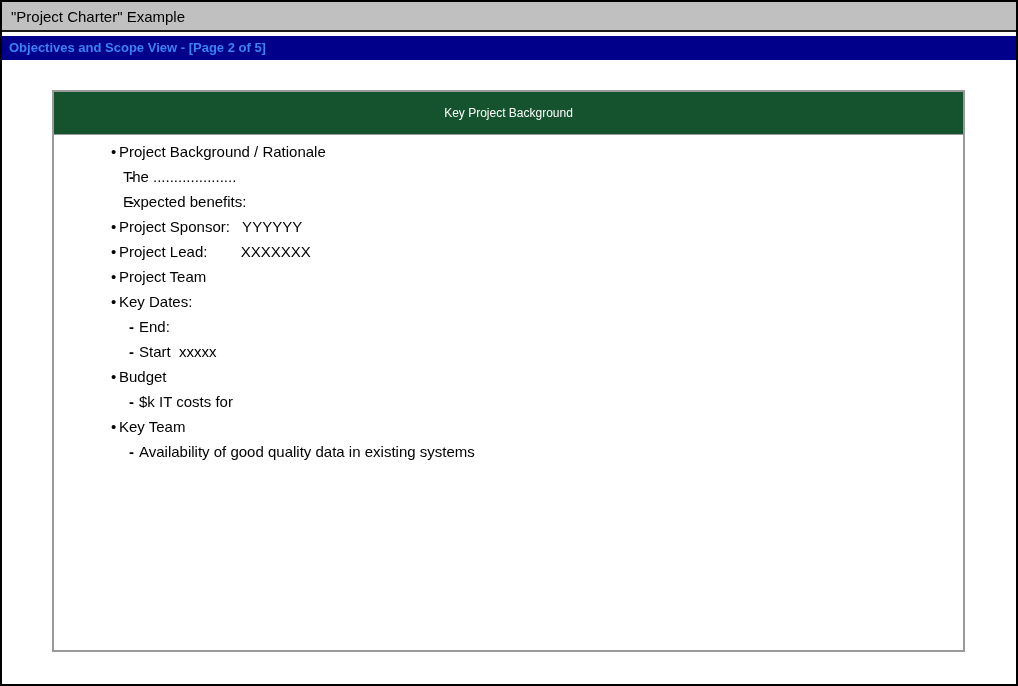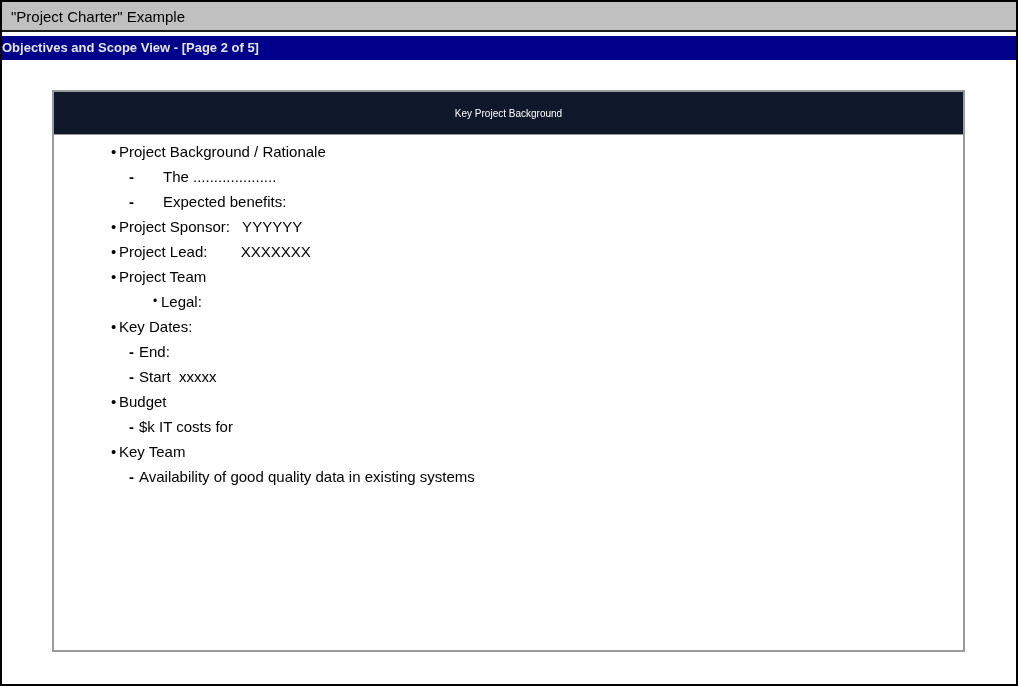--- a/index.html
+++ b/index.html
@@ -29,41 +29,42 @@
     padding-left: 9px;
   }
 
   
   .subbar {
     position: absolute;
     left: 0; top: 34px;
     width: 100%;
     height: 24px;
     background: #00008b;
-    color: #e5e5e5;
+    color: #3b82f6;
     font-weight: bold;
     font-size: 13px;
     line-height: 24px;
+    padding-left: 7px;
   }
 
   
   .contentbox {
     position: absolute;
     left: 50px; top: 88px;
     width: 913px;
     height: 562px;
     border: 2px solid #9a9a9a;
     background: #ffffff;
   }
   .contentbox-header {
     height: 43px;
-    background: #0f172a;
+    background: #14532d;
     border-bottom: 1px solid #9a9a9a;
     color: #ffffff;
-    font-size: 10px;
+    font-size: 12px;
     text-align: center;
     line-height: 43px;
   }
   .contentbox-body {
     padding-top: 4px;
     padding-left: 48px;
   }
 
   
   .line {
@@ -77,21 +78,21 @@
   .line .bullet { position: absolute; top: 0; }
   .line .text { display: inline-block; }
 
   .lv1 .bullet { left: 9px; }
   .lv1 .bullet::before { content: "\2022"; }
   .lv1 .text { margin-left: 17px; }
 
   .lv2 .bullet, .lv2w .bullet { left: 27px; font-weight: bold; }
   .lv2 .bullet::before, .lv2w .bullet::before { content: "-"; }
   .lv2 .text { margin-left: 37px; }
-  .lv2w .text { margin-left: 61px; }
+  .lv2w .text { margin-left: 21px; }
 
   .lv3 .bullet { left: 51px; font-size: 12px; }
   .lv3 .bullet::before { content: "\2022"; }
   .lv3 .text { margin-left: 59px; }
 </style>
 </head>
 <body>
 
 <div class="page">
 
@@ -107,21 +108,20 @@
     <div class="contentbox-header">
       <span>Key Project Background</span>
     </div>
     <div class="contentbox-body" id="bullet-list">
         <div class="line lv1"><span class="bullet"></span><span class="text">Project Background / Rationale</span></div>
         <div class="line lv2w"><span class="bullet"></span><span class="text">The ....................</span></div>
         <div class="line lv2w"><span class="bullet"></span><span class="text">Expected benefits:</span></div>
         <div class="line lv1"><span class="bullet"></span><span class="text">Project Sponsor:   YYYYYY</span></div>
         <div class="line lv1"><span class="bullet"></span><span class="text">Project Lead:        XXXXXXX</span></div>
         <div class="line lv1"><span class="bullet"></span><span class="text">Project Team</span></div>
-        <div class="line lv3"><span class="bullet"></span><span class="text">Legal:</span></div>
         <div class="line lv1"><span class="bullet"></span><span class="text">Key Dates:</span></div>
         <div class="line lv2"><span class="bullet"></span><span class="text">End:</span></div>
         <div class="line lv2"><span class="bullet"></span><span class="text">Start  xxxxx</span></div>
         <div class="line lv1"><span class="bullet"></span><span class="text">Budget</span></div>
         <div class="line lv2"><span class="bullet"></span><span class="text">$k IT costs for</span></div>
         <div class="line lv1"><span class="bullet"></span><span class="text">Key Team</span></div>
         <div class="line lv2"><span class="bullet"></span><span class="text">Availability of good quality data in existing systems</span></div>
       </div>
   </div>
 

